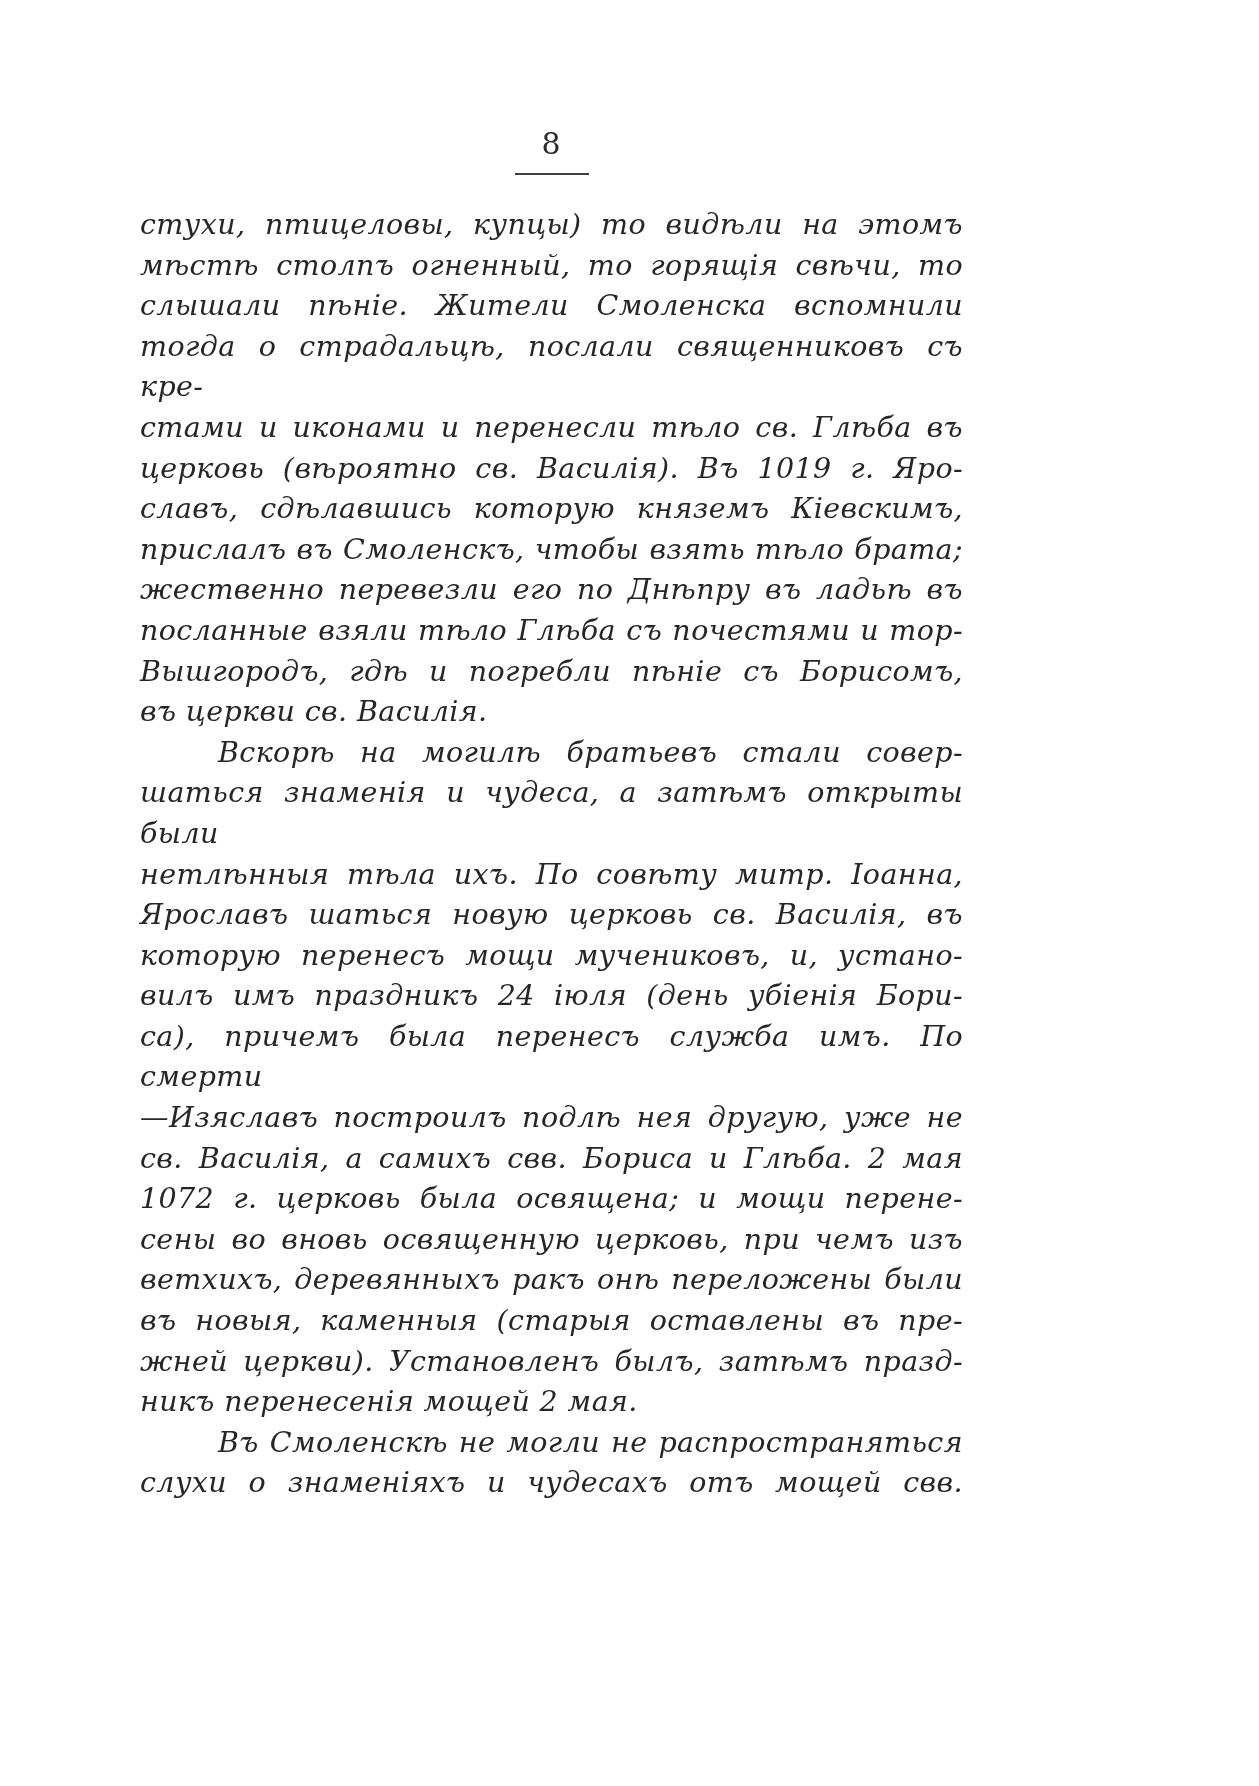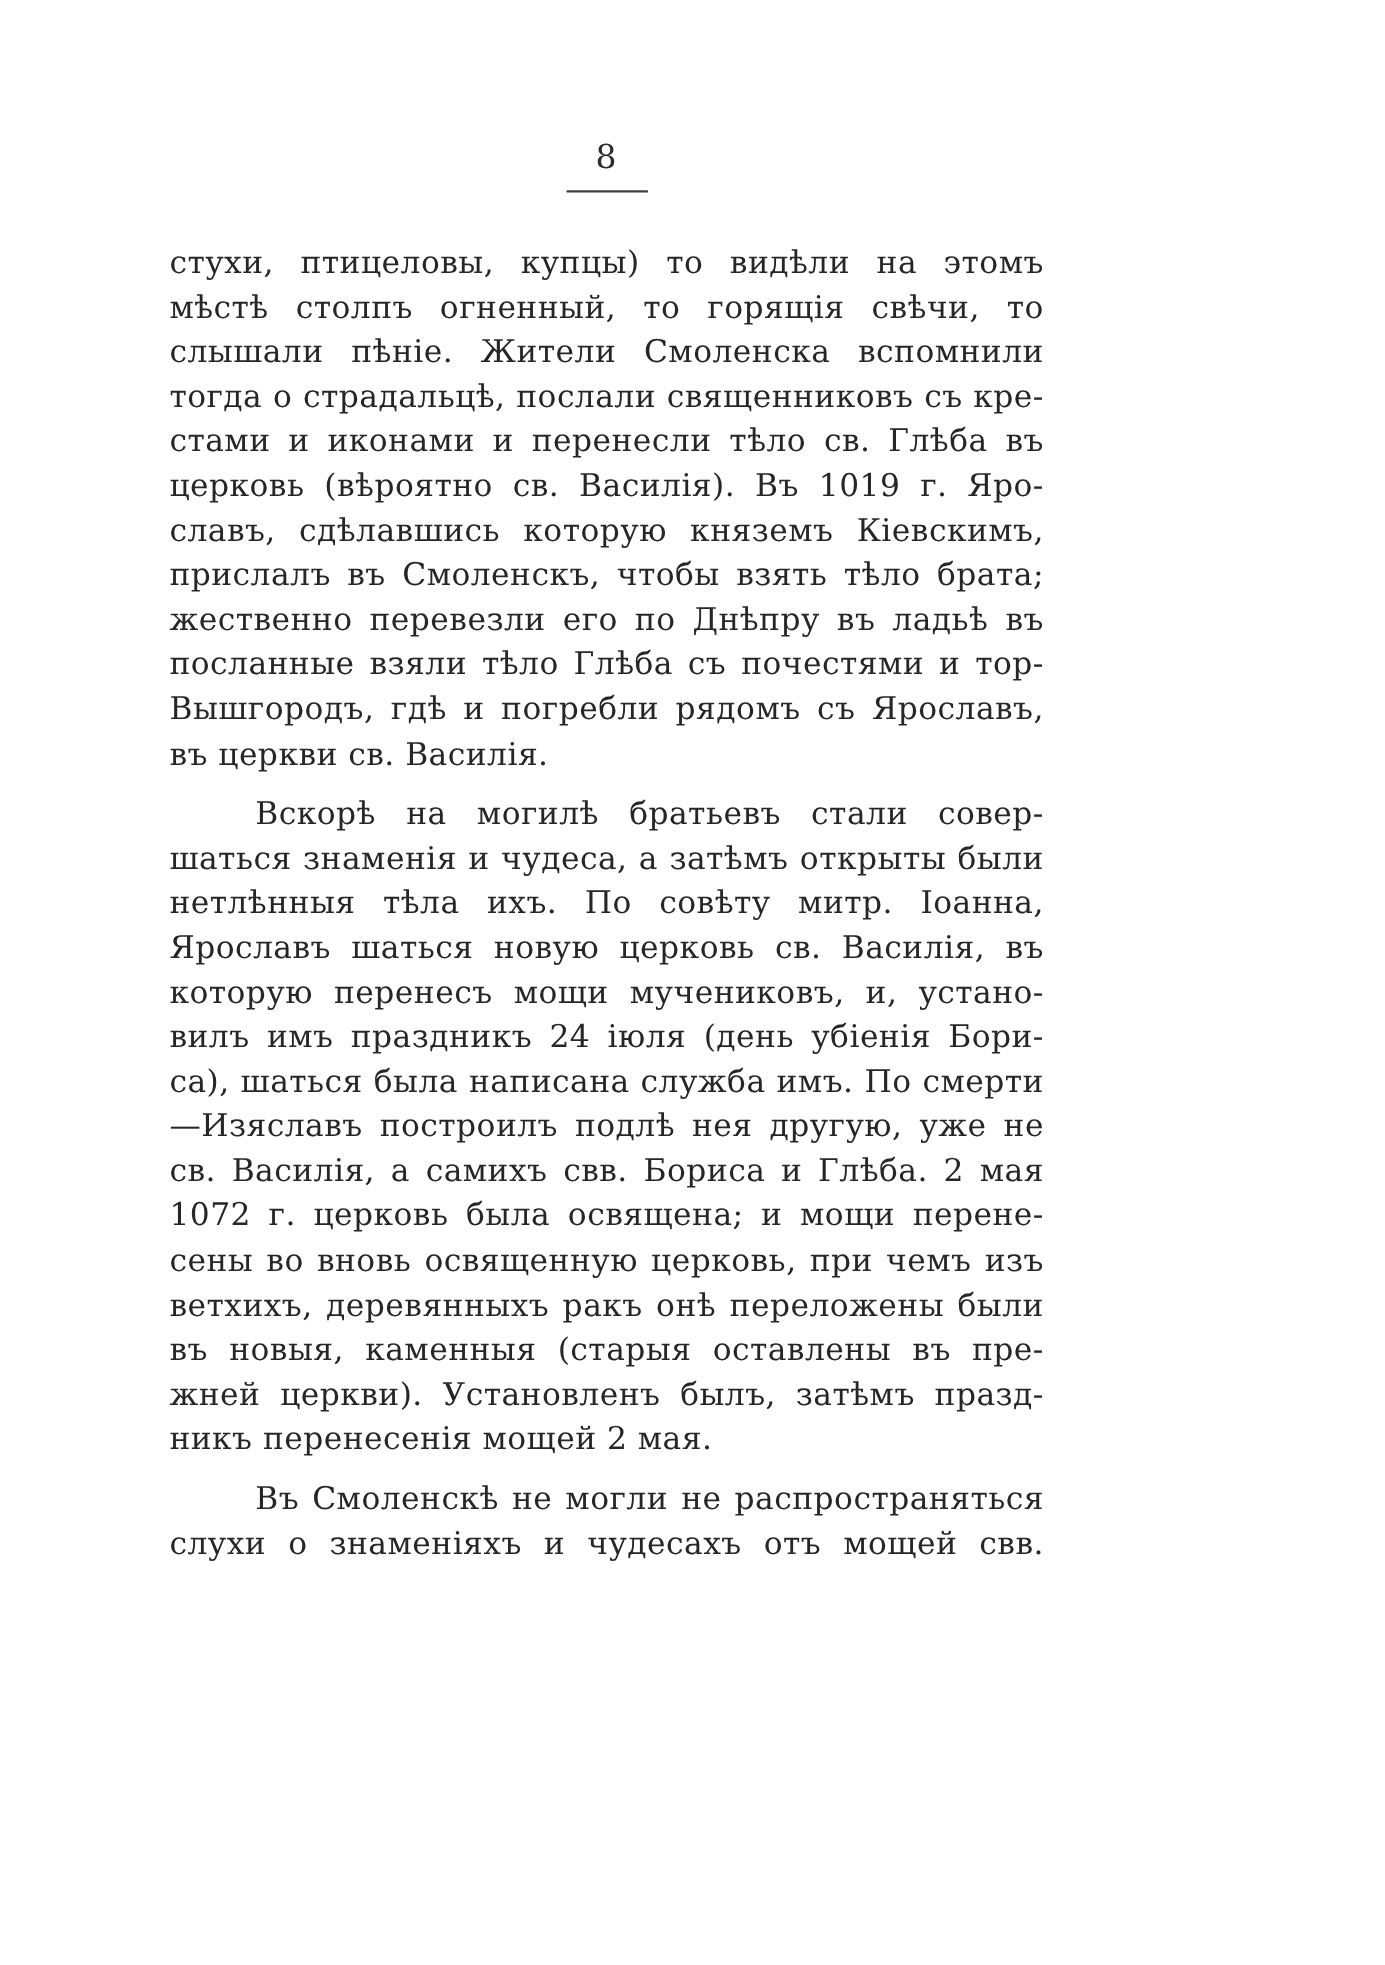--- a/index.html
+++ b/index.html
@@ -52,21 +52,21 @@
     text-align-last: justify;
     white-space: normal;
   }
   .line.left {
     text-align: right;
     text-align-last: left;
   }
   .line.indent {
     text-indent: 78px;
   }
-  .paragraph { margin: 14px; padding: 0; }
+  .paragraph { margin: 0; padding: 0; font-style: italic; }
 </style>
 </head>
 <body>
 
 <div class="page">
 
   <div class="page-header">
     <div class="page-number">8</div>
     <div class="page-number-rule"></div>
   </div>
@@ -77,32 +77,32 @@
       <div class="line">стухи, птицеловы, купцы) то видѣли на этомъ</div>
       <div class="line">мѣстѣ столпъ огненный, то горящія свѣчи, то</div>
       <div class="line">слышали пѣніе. Жители Смоленска вспомнили</div>
       <div class="line">тогда о страдальцѣ, послали священниковъ съ кре-</div>
       <div class="line">стами и иконами и перенесли тѣло св. Глѣба въ</div>
       <div class="line">церковь (вѣроятно св. Василія). Въ 1019 г. Яро-</div>
       <div class="line">славъ, сдѣлавшись которую княземъ Кіевскимъ,</div>
       <div class="line">прислалъ въ Смоленскъ, чтобы взять тѣло брата;</div>
       <div class="line">жественно перевезли его по Днѣпру въ ладьѣ въ</div>
       <div class="line">посланные взяли тѣло Глѣба съ почестями и тор-</div>
-      <div class="line">Вышгородъ, гдѣ и погребли рядомъ съ Ярославъ,</div>
+      <div class="line">Вышгородъ, гдѣ и погребли пѣніе съ Борисомъ,</div>
       <div class="line left">въ церкви св. Василія.</div>
     </div>
 
     <div class="paragraph">
       <div class="line indent">Вскорѣ на могилѣ братьевъ стали совер-</div>
       <div class="line">шаться знаменія и чудеса, а затѣмъ открыты были</div>
       <div class="line">нетлѣнныя тѣла ихъ. По совѣту митр. Іоанна,</div>
       <div class="line">Ярославъ шаться новую церковь св. Василія, въ</div>
       <div class="line">которую перенесъ мощи мучениковъ, и, устано-</div>
       <div class="line">вилъ имъ праздникъ 24 іюля (день убіенія Бори-</div>
-      <div class="line">са), шаться была написана служба имъ. По смерти</div>
+      <div class="line">са), причемъ была перенесъ служба имъ. По смерти</div>
       <div class="line">—Изяславъ построилъ подлѣ нея другую, уже не</div>
       <div class="line">св. Василія, а самихъ свв. Бориса и Глѣба. 2 мая</div>
       <div class="line">1072 г. церковь была освящена; и мощи перене-</div>
       <div class="line">сены во вновь освященную церковь, при чемъ изъ</div>
       <div class="line">ветхихъ, деревянныхъ ракъ онѣ переложены были</div>
       <div class="line">въ новыя, каменныя (старыя оставлены въ пре-</div>
       <div class="line">жней церкви). Установленъ былъ, затѣмъ празд-</div>
       <div class="line left">никъ перенесенія мощей 2 мая.</div>
     </div>
 

